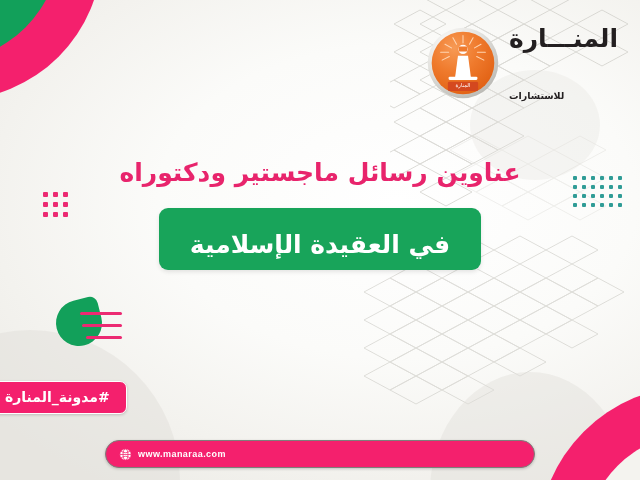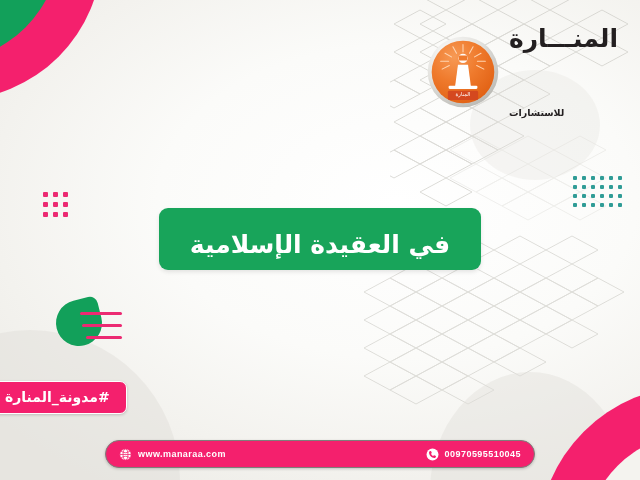--- a/index.html
+++ b/index.html
@@ -112,21 +112,21 @@
   .logo-word {
     display:flex; flex-direction:column; align-items:flex-end; line-height:1;gap:37px;
   }
   .logo-word .main {
     font-size:25px; font-weight:700; color:#231f20;
     letter-spacing:1px;
     font-family:"DejaVu Sans","Liberation Sans",sans-serif;
   }
   .logo-word .sub {
     font-size:9.5px; font-weight:700; color:#231f20;
-    margin-top:20px; letter-spacing:.5px;
+    margin-top:3px; letter-spacing:.5px;
     font-family:"DejaVu Sans","Liberation Sans",sans-serif;
   }
   .logo-emblem { width:72px; height:72px; }
 
   
   .headline {
     position:absolute; left:0; right:0; top:158px;
     text-align:center;
     font-size:25px; font-weight:700;
     color:#e8246c;
@@ -379,20 +379,21 @@
       </g>
       <circle cx="50" cy="31" r="6.5" fill="#ffffff" opacity="0.95"></circle>
       <rect x="44" y="27" width="12" height="7" rx="1.5" fill="#ef7a2c"></rect>
       <path d="M43 40 L57 40 L61 70 L39 70 Z" fill="#ffffff"></path>
       <rect x="30" y="69" width="40" height="4.5" rx="1.6" fill="#ffffff"></rect>
       <rect x="29" y="76" width="42" height="13" rx="2" fill="#d2451f" opacity="0.92"></rect>
       <text x="50" y="84" text-anchor="middle" fill="#ffffff" font-size="7.5" font-family="DejaVu Sans, sans-serif">المنارة</text>
     </svg>
   </div>
 
+  <div class="headline">عناوين رسائل ماجستير ودكتوراه</div>
 
   <div class="banner">
     <div class="banner-text">في العقيدة الإسلامية</div>
   </div>
 
   <div class="hashtag">#مدونة_المنارة</div>
 
   <div class="contactbar">
 
     <div class="contact-item">
@@ -403,23 +404,16 @@
           <ellipse cx="12" cy="12" rx="4.6" ry="10.5"></ellipse>
           <line x1="1.5" y1="12" x2="22.5" y2="12"></line>
           <path d="M3.6 5.6 A14 14 0 0 0 20.4 5.6"></path>
           <path d="M3.6 18.4 A14 14 0 0 1 20.4 18.4"></path>
         </g>
       </svg>
       <span>www.manaraa.com</span>
     </div>
 
 
-    <div class="contact-item">
-      <svg width="13" height="13" viewBox="0 0 24 24" aria-hidden="true">
-        <circle cx="12" cy="12" r="11" fill="#ffffff"></circle>
-        <path d="M8.4 5.6c.7 0 1 .3 1.3 1l.9 2.1c.2.5.1.9-.3 1.2l-.9.7c-.2.2-.3.4-.1.7a9 9 0 0 0 3.4 3.4c.3.2.5.1.7-.1l.7-.9c.3-.4.7-.5 1.2-.3l2.1.9c.7.3 1 .6 1 1.3 0 1.6-1.3 2.8-2.9 2.8-5 0-9.9-4.9-9.9-9.9 0-1.6 1.2-2.9 2.8-2.9z" fill="#f4206d"></path>
-      </svg>
-      <span>00970595510045</span>
-    </div>
 
   </div>
 
 </div>
 
 </body></html>

